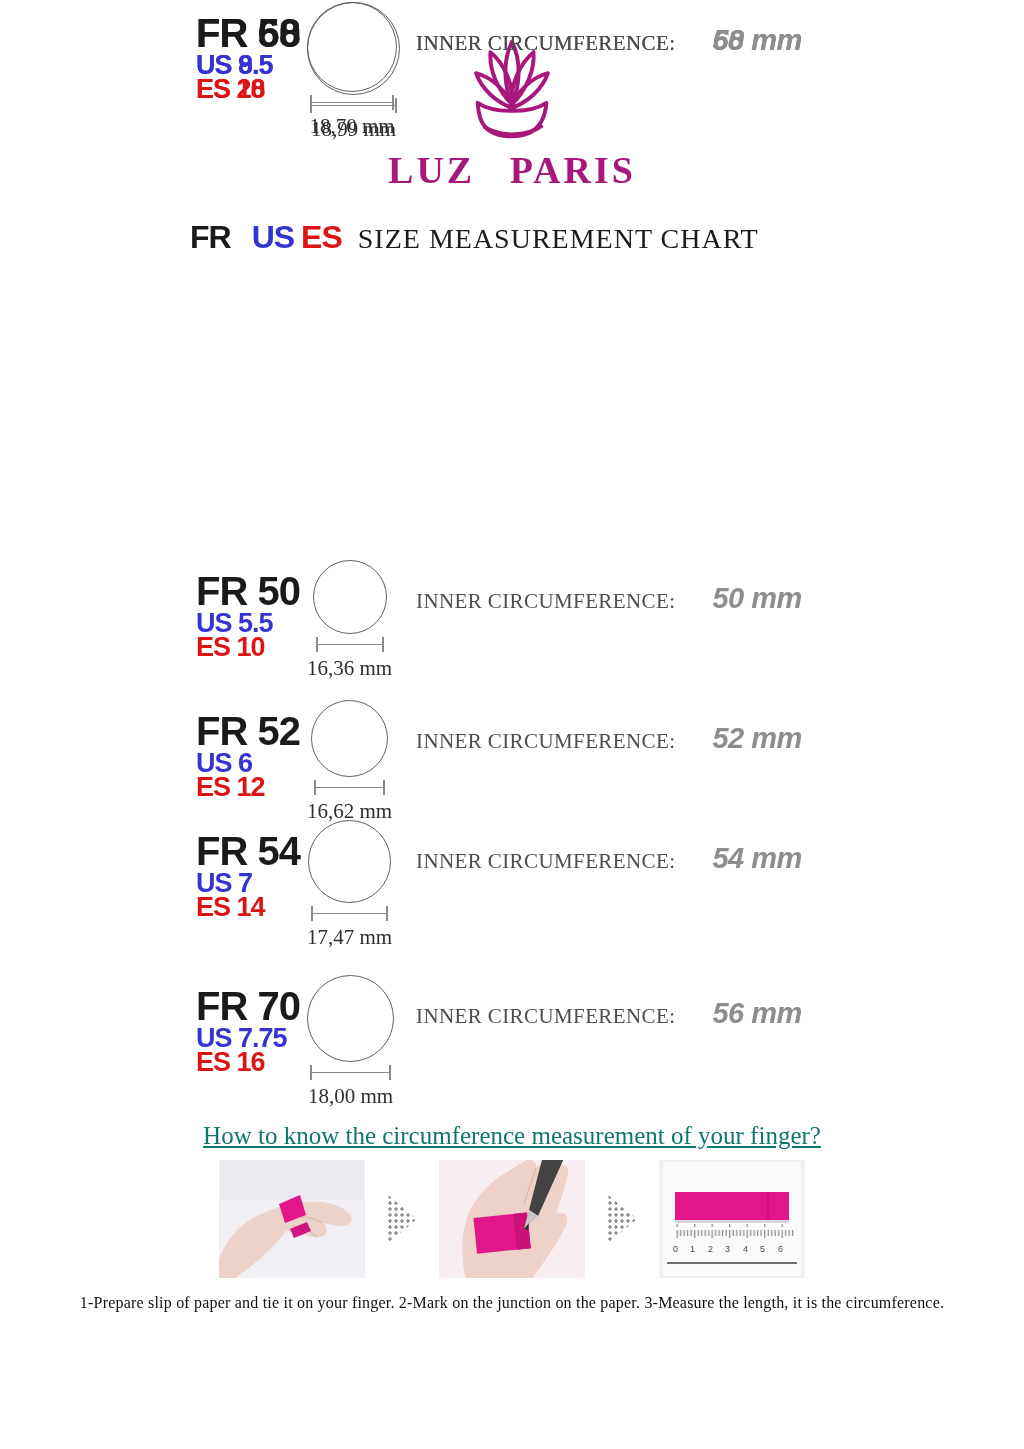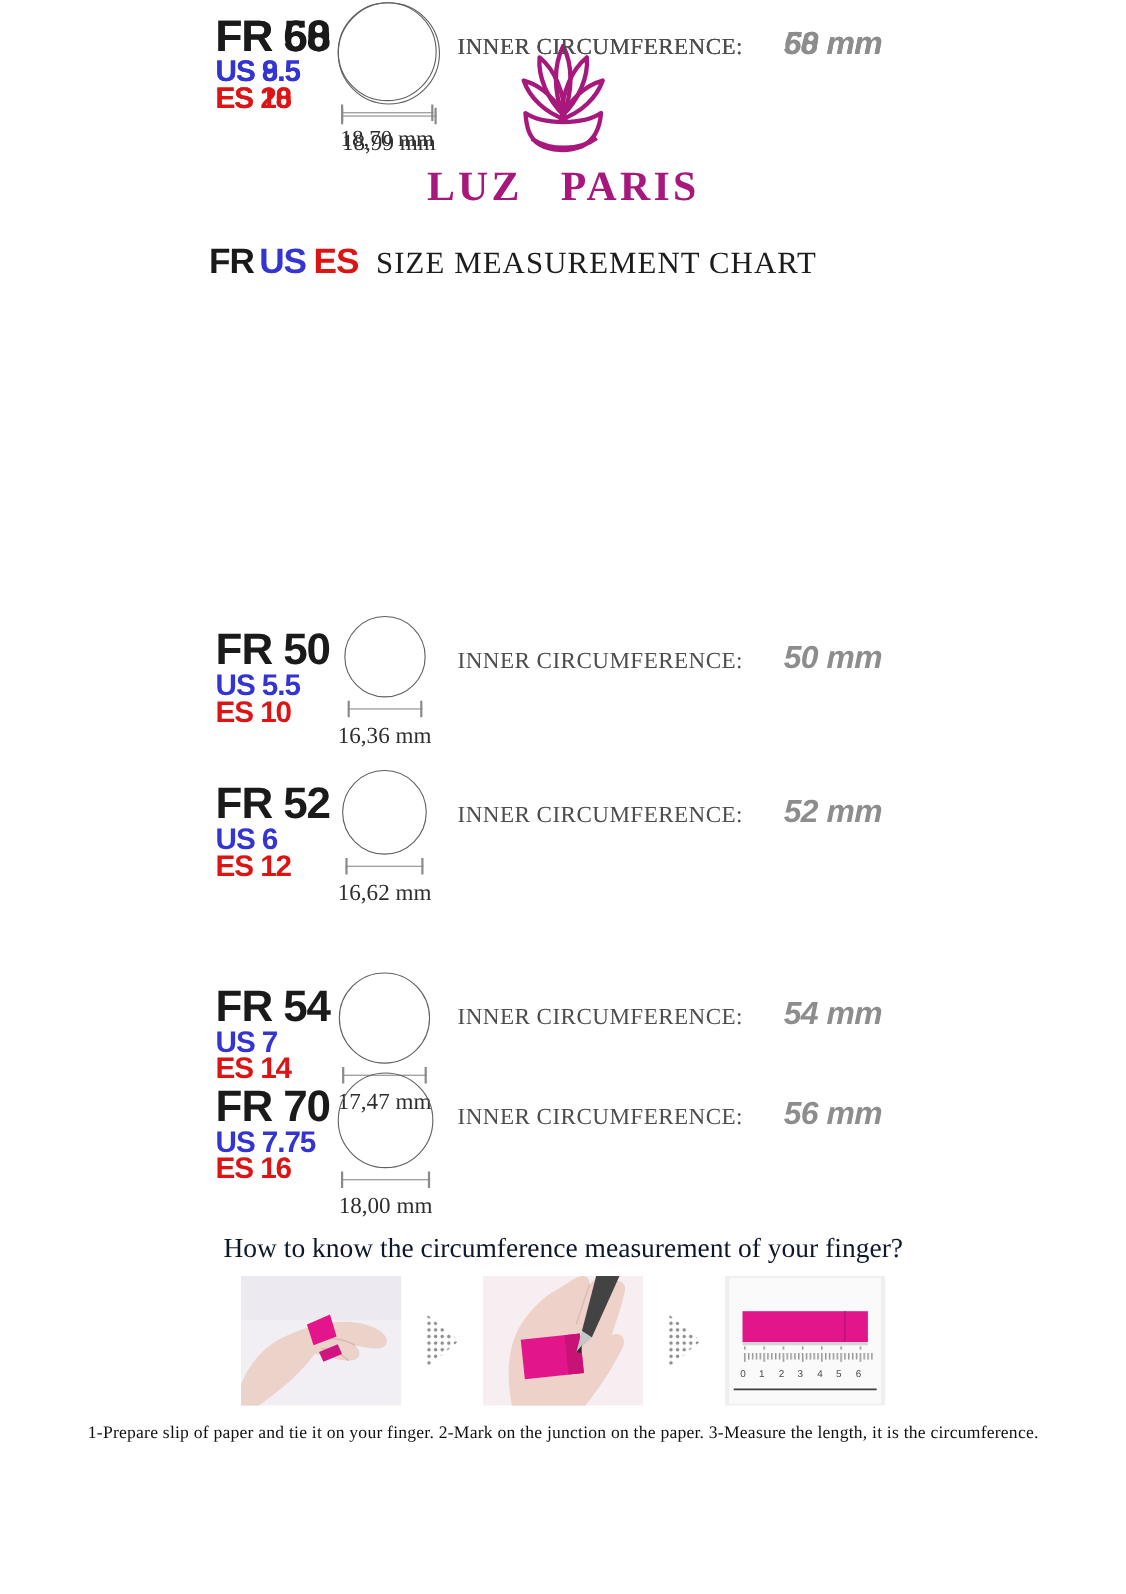--- a/index.html
+++ b/index.html
@@ -25,34 +25,34 @@
   
   .chart-header{
     position:absolute;top:219px;left:190px;
     display:flex;align-items:baseline;white-space:nowrap;
   }
   .h-region{
     font-family:"Liberation Sans", sans-serif;
     font-weight:bold;font-size:32px;letter-spacing:-1px;
   }
   .h-fr{color:var(--fr_black);}
-  .h-us{color:var(--us_blue);margin-left:5px;}
+  .h-us{color:var(--us_blue);margin-left:21px;}
   .h-es{color:var(--es_red);margin-left:7px;}
   .h-title{
     margin-left:16px;
     font-family:"Liberation Serif", serif;
     font-size:28px;color:#1c1c1c;letter-spacing:1px;
   }
   
   .size-row{position:absolute;left:0;width:100%;height:136px;}
   .size-row:nth-of-type(1){top:288px;}
   .size-row:nth-of-type(2){top:423px;}
   .size-row:nth-of-type(3){top:558px;}
   .size-row:nth-of-type(4){top:698px;}
-  .size-row:nth-of-type(5){top:882px;}
+  .size-row:nth-of-type(5){top:818px;}
   .size-row:nth-of-type(6){top:973px;}
   .sizes{position:absolute;left:196px;top:14px;width:112px;
          font-family:"Liberation Sans", sans-serif;font-weight:bold;white-space:nowrap;}
   .fr{font-size:40px;line-height:0.95;letter-spacing:-1px;color:var(--fr_black);}
   .us{font-size:27px;line-height:0.85;letter-spacing:-1px;color:var(--us_blue);margin-top:2px;}
   .es{font-size:27px;line-height:0.93;letter-spacing:-1px;color:var(--es_red);}
   .ring{position:absolute;left:307px;top:2px;text-align:center;}
   .ring-circle{
     border:1.4px solid #5f5f5f;border-radius:50%;
     background:transparent;margin:0 auto;
@@ -83,21 +83,21 @@
   }
   .circ-value{
     margin-left:9px;
     font-family:"Liberation Sans", sans-serif;
     font-weight:bold;font-size:29px;letter-spacing:-0.5px;color:var(--value_gray);font-style:italic;
   }
   
   .howto-title{
     position:absolute;top:1122px;left:0;width:100%;
     text-align:center;font-family:"Liberation Serif", serif;
-    font-size:25px;color:#0f172a;
+    font-size:25px;color:#0f766e;text-decoration:underline;
   }
   .steps{
     position:absolute;top:1160px;left:0;width:100%;
     display:flex;justify-content:center;align-items:center;gap:22px;
   }
   .step{width:146px;height:118px;overflow:hidden;}
   .step svg{display:block;}
   .dot-arrow{
     width:30px;height:50px;
     background-image:radial-gradient(circle,#8f8f8f 1.4px,transparent 1.9px);

